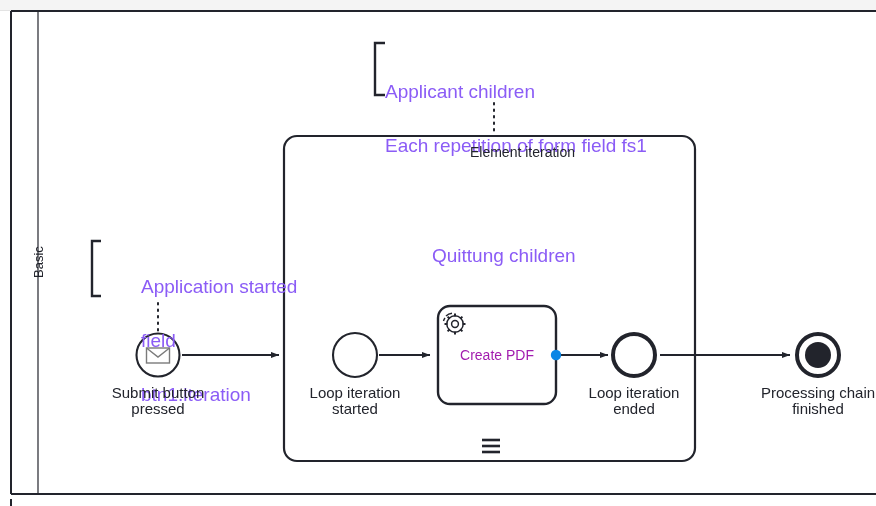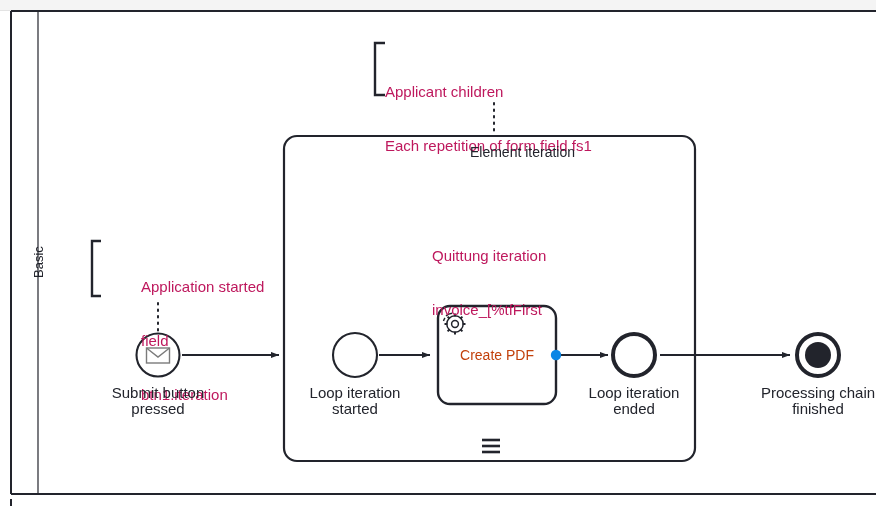--- a/index.html
+++ b/index.html
@@ -39,38 +39,38 @@
     font-family: "Liberation Sans", sans-serif;
     font-size: 15px;
     line-height: 16px;
     white-space: pre;
   }
   .lbl-center {
     text-align: center;
   }
   .ann {
     position: absolute;
-    color: #be185d;
-    font-family: "Liberation Sans", sans-serif;
-    font-size: 15px;
+    color: #8b5cf6;
+    font-family: "Liberation Sans", sans-serif;
+    font-size: 19px;
     line-height: 18px;
     white-space: pre;
   }
   .pool-name {
     position: absolute;
     color: #22242c;
     font-family: "Liberation Sans", sans-serif;
     font-size: 13px;
     transform: rotate(-90deg);
     transform-origin: left top;
     white-space: nowrap;
   }
   .task-label {
     position: absolute;
-    color: #c2410c;
+    color: #a21caf;
     font-family: "Liberation Sans", sans-serif;
     font-size: 14px;
     text-align: center;
     white-space: pre;
   }
   .subproc-title {
     position: absolute;
     color: #22242c;
     font-family: "Liberation Sans", sans-serif;
     font-size: 14px;
@@ -175,22 +175,21 @@
     <div>Each repetition of form field fs1</div>
   </div>
 
   <div class="ann" style="left:101px; top:242px;margin-left:40px;">
     <div>Application started</div>
     <div>field</div>
     <div>btn1.iteration</div>
   </div>
 
   <div class="ann" style="left:432px; top:211px;">
-    <div>Quittung iteration</div>
-    <div>invoice_[%tfFirst</div>
+    <div>Quittung children</div>
   </div>
 
   <div class="subproc-title" style="left:284px; top:144px; width:477px;">Element iteration</div>
 
   <div class="task-label" style="left:438px; top:347px; width:118px;">Create PDF</div>
 
   <div class="lbl lbl-center" style="left:98px; top:385px; width:120px;">Submit button
 pressed</div>
 
   <div class="lbl lbl-center" style="left:295px; top:385px; width:120px;">Loop iteration

